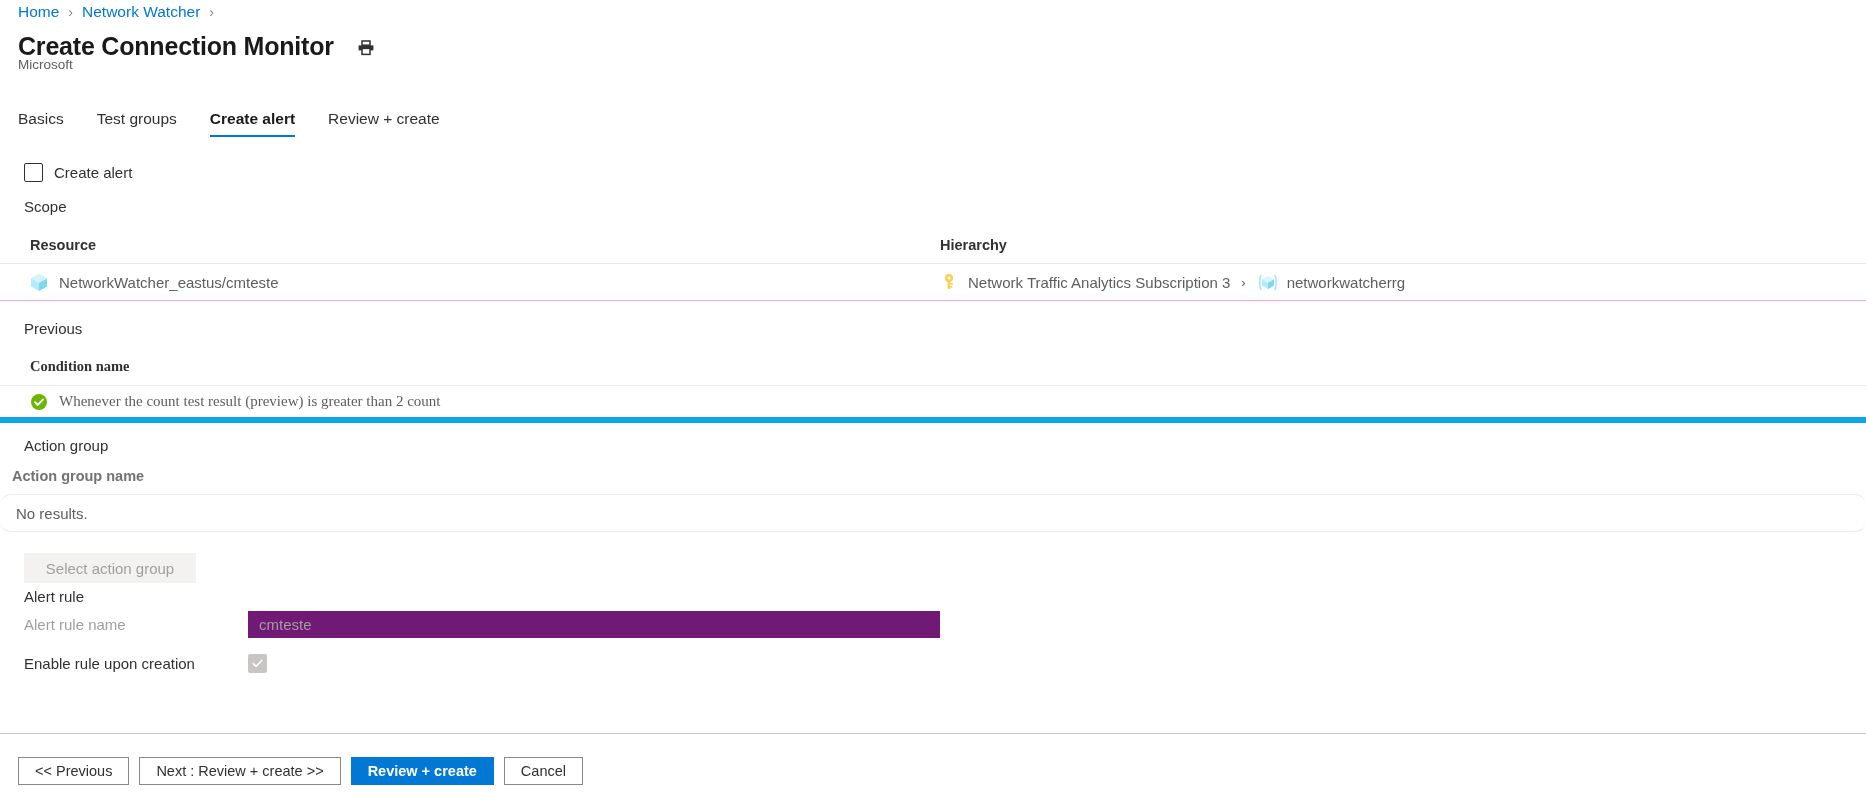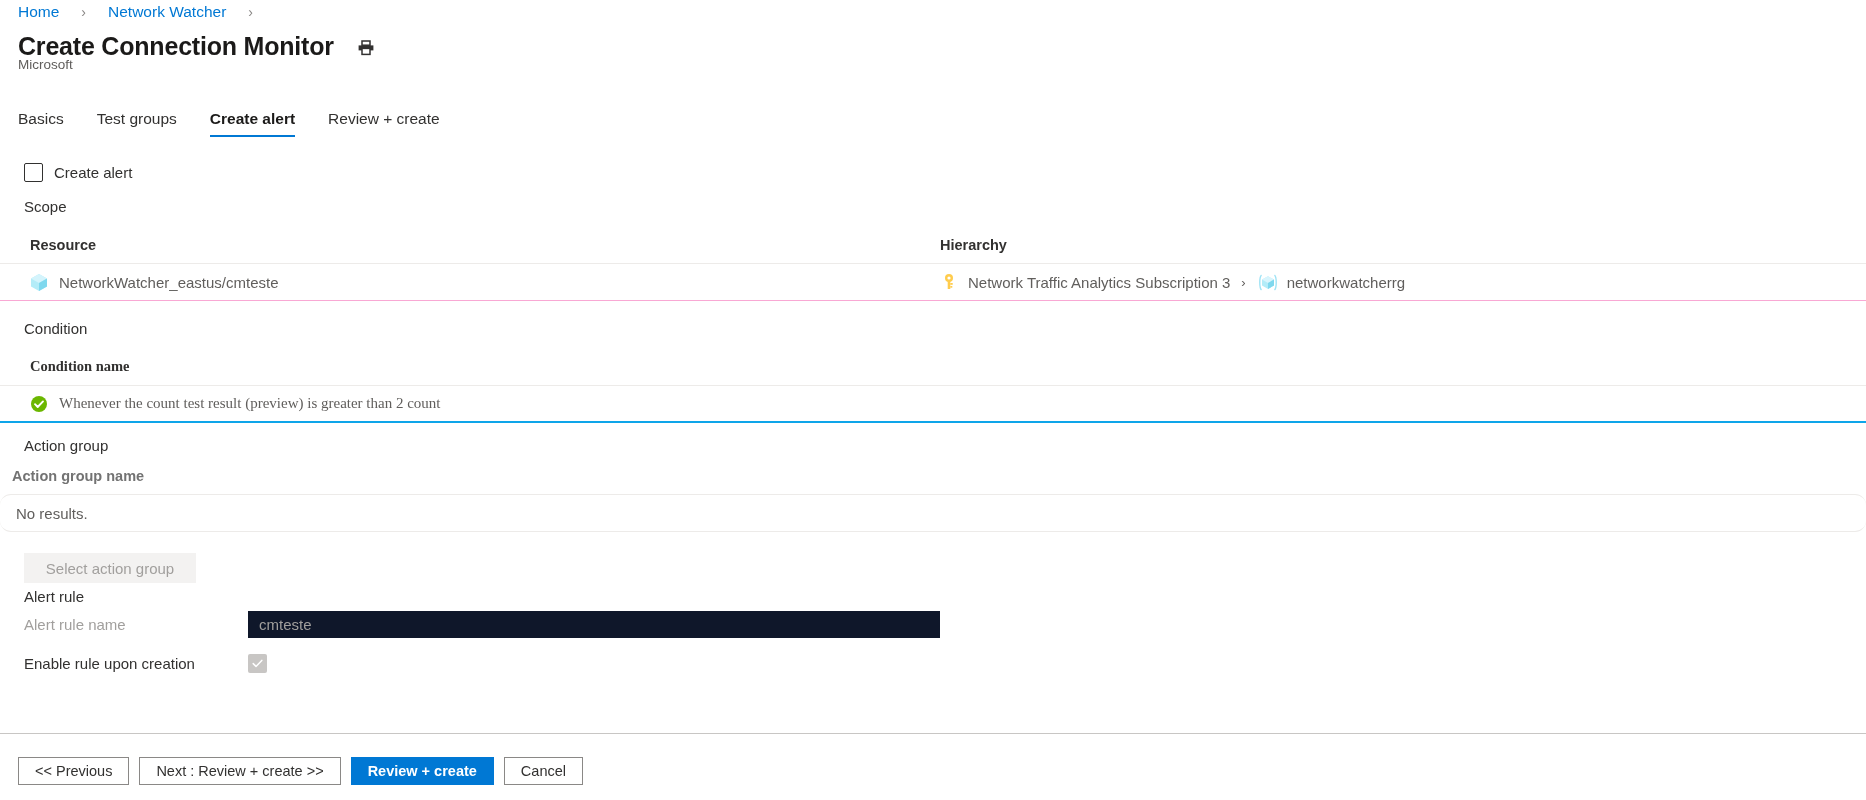--- a/index.html
+++ b/index.html
@@ -15,21 +15,20 @@
   .page { position: relative; width: 1866px; height: 800px; background:#fff; }
 
   
   .breadcrumb {
     position: absolute;
     left: 18px; top: 2px;
     display: flex; 
     font-size: 15.5px;
     line-height: 20px;
     height: 20px;
-    gap: 13px;
   }
   .crumb-link {
     color: #0078d4;
     text-decoration: none;
     cursor: pointer;
     white-space: nowrap;
   }
   .crumb-sep {
     color: #8a8886;
     margin: 0 9px;
@@ -158,21 +157,21 @@
     display: flex;
     font-size: 14.5px;
     font-weight: 600;
     color: #323130;
     padding-left: 30px;
     padding-bottom: 10px;
   }
   .cond-row {
     display: flex; align-items: center;
     border-top: 1px solid #edebe9;
-    border-bottom: 2px solid #0ea5e9;
+    border-bottom: 6px solid #0ea5e9;
     height: 38px;
     padding-left: 30px;
     font-size: 15px;
     color: #605e5c;
   }
   .icon-check { width: 18px; height: 18px; flex:none; margin-right: 11px; }
 
   .ag-hdr {
     display:flex;
     font-size: 14.5px;
@@ -207,21 +206,21 @@
 
   .field-row { position: absolute; left: 24px; display: flex; align-items: center; }
   .field-label {
     width: 224px;
     font-size: 15px;
     color: #a19f9d;
   }
   .field-label.dark { color: #323130; }
   .field-input {
     width: 692px; height: 27px;
-    background: #0f172a;
+    background: #701a75;
     border: none;
     padding: 0 11px;
     font-size: 15px;
     color: #a19f9d;
     font-family: "Liberation Sans", sans-serif;
   }
   .cb-disabled {
     width: 19px; height: 19px;
     background: #c8c6c4;
     border-radius: 2px;
@@ -333,21 +332,21 @@
             <polygon points="11,3.2 17,6.6 17,12.6 11,16 5,12.6 5,6.6" fill="#b3ecf8"></polygon>
             <polygon points="11,3.2 17,6.6 11,9.9 5,6.6" fill="#d9f5fd"></polygon>
             <polygon points="11,9.9 17,6.6 17,12.6 11,16" fill="#7fd8ee"></polygon>
           </svg>
         </span>
         <span>networkwatcherrg</span>
       </div>
     </div>
   </div>
 
-  <div class="section-head" style="top:320px;">Condition</div>
+  <div class="section-head" style="top:320px;">Previous</div>
 
   <div class="grid" style="top:358px;font-family:Liberation Serif, serif;">
     <div class="cond-hdr">
       <span>Condition name</span>
     </div>
     <div class="cond-row">
       <span class="icon-check">
         <svg width="18" height="18" viewBox="0 0 18 18" aria-hidden="true">
           <circle cx="9" cy="9" r="8" fill="#6bb700"></circle>
           <path d="M5 9.2 L7.7 12 L13 6.4" fill="none" stroke="#ffffff" stroke-width="1.9" stroke-linecap="round" stroke-linejoin="round"></path>

